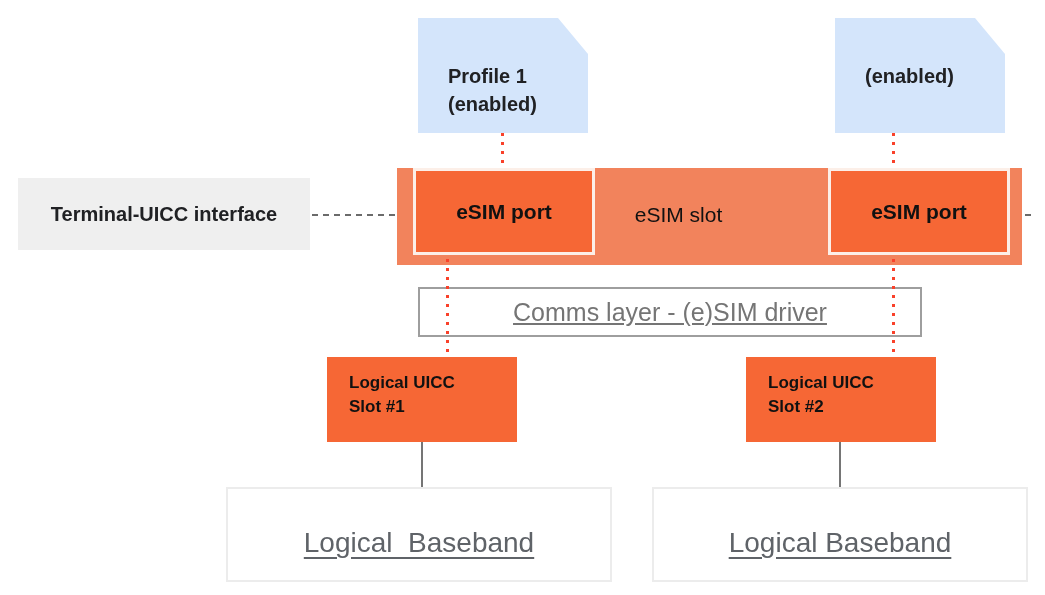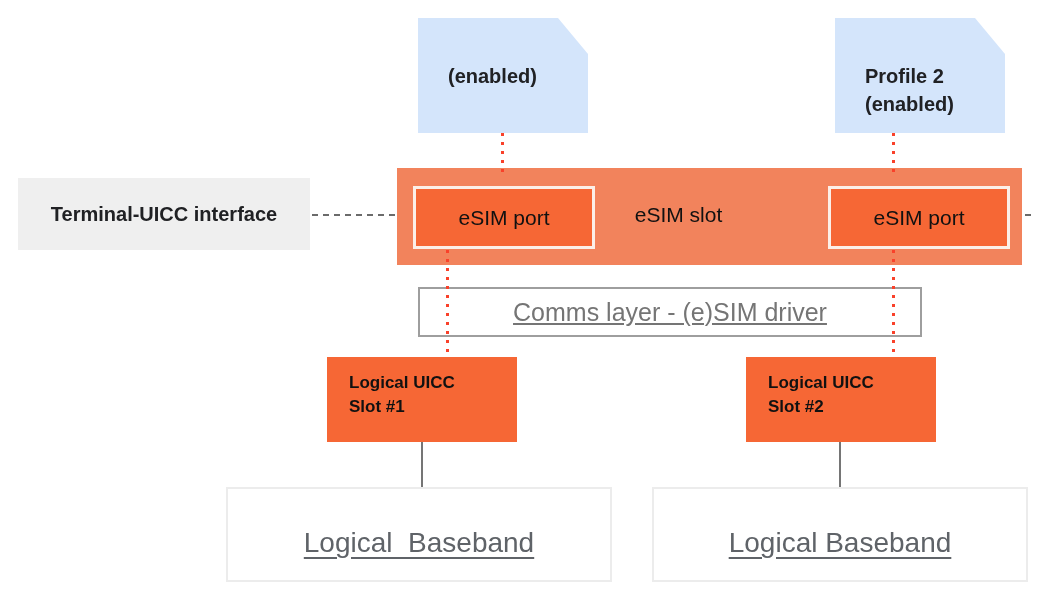--- a/index.html
+++ b/index.html
@@ -45,26 +45,26 @@
     background: var(--slot_fill);
     z-index: 1;
   }
   .slot-label {
     left: 562px; top: 180px; width: 233px; height: 70px;
     display: flex; align-items: center; justify-content: center;
     font-weight: normal; font-size: 21px; color: #111111;
     z-index: 3;
   }
   .port-box {
-    top: 186px; width: 182px; height: 63px;
+    top: 168px; width: 182px; height: 87px;
     background: var(--port_fill);
     border: 3px solid #fcefe8;
     box-sizing: border-box;
     display: flex; align-items: center; justify-content: center;
-    font-weight: normal; font-size: 21px; color: #111111;
+    font-weight: bold; font-size: 21px; color: #111111;
     z-index: 3;
   }
 
   
   .comms-box {
     left: 418px; top: 287px; width: 504px; height: 50px;
     background: #ffffff;
     border: 2px solid var(--comms_border);
     box-sizing: border-box;
     display: flex; align-items: center; justify-content: center;
@@ -117,24 +117,24 @@
     background: var(--connector_gray);
     z-index: 0;
   }
 </style>
 </head>
 <body>
 
 <div id="canvas">
 
   <div class="abs profile-card" style="left:418px; top:18px;">
+    <div>Profile 1</div>
     <div>(enabled)</div>
   </div>
   <div class="abs profile-card" style="left:835px; top:18px;">
-    <div>Profile 2</div>
     <div>(enabled)</div>
   </div>
 
   <div class="abs terminal-box">
     <span>Terminal-UICC interface</span>
   </div>
   <div class="abs hdash" style="left:312px; top:214px; width:86px;"></div>
   <div class="abs hdash" style="left:1025px; top:214px; width:9px;"></div>
 
   <div class="abs slot-bar"></div>

